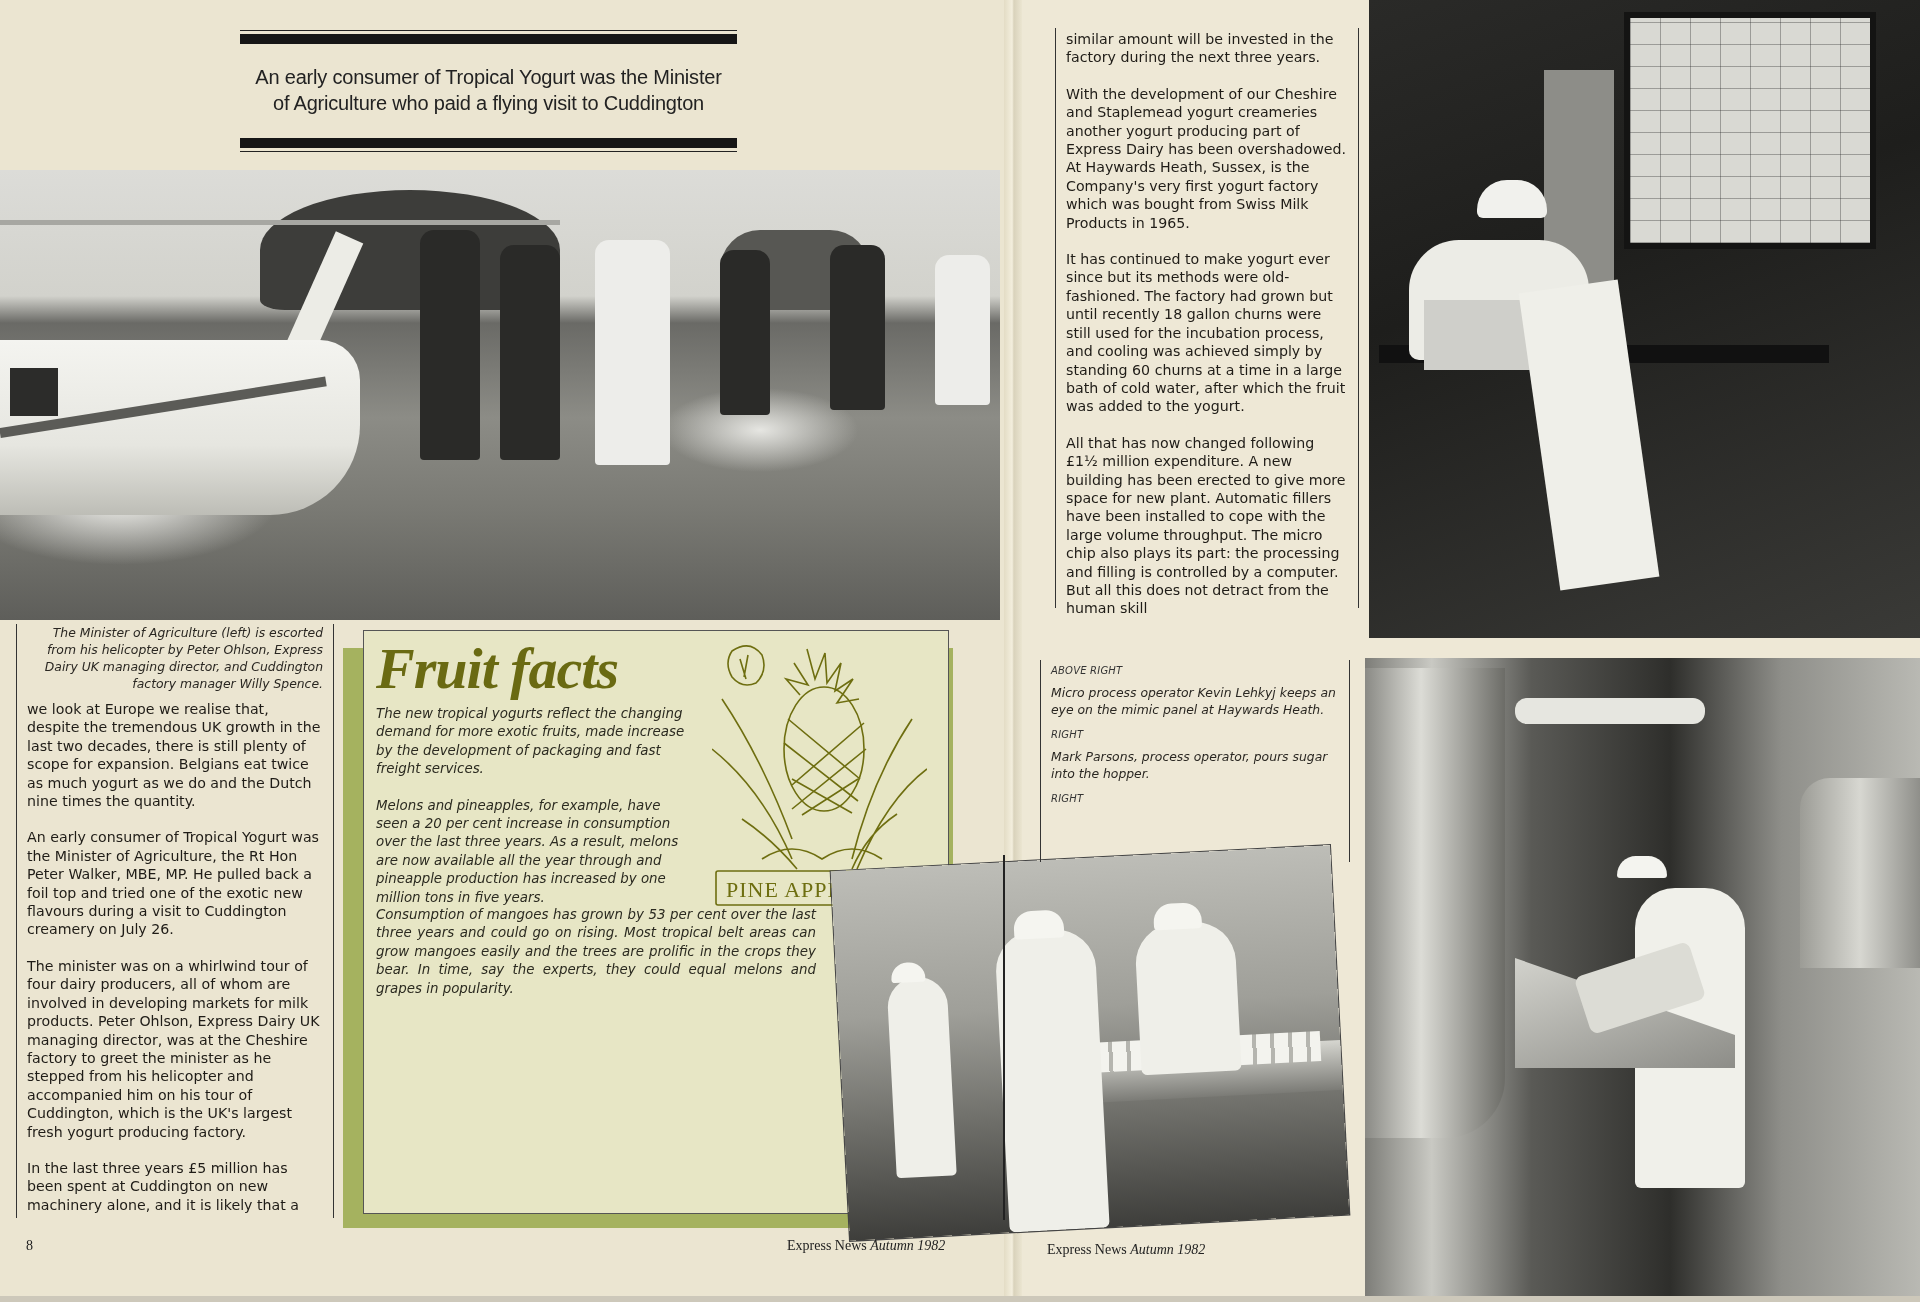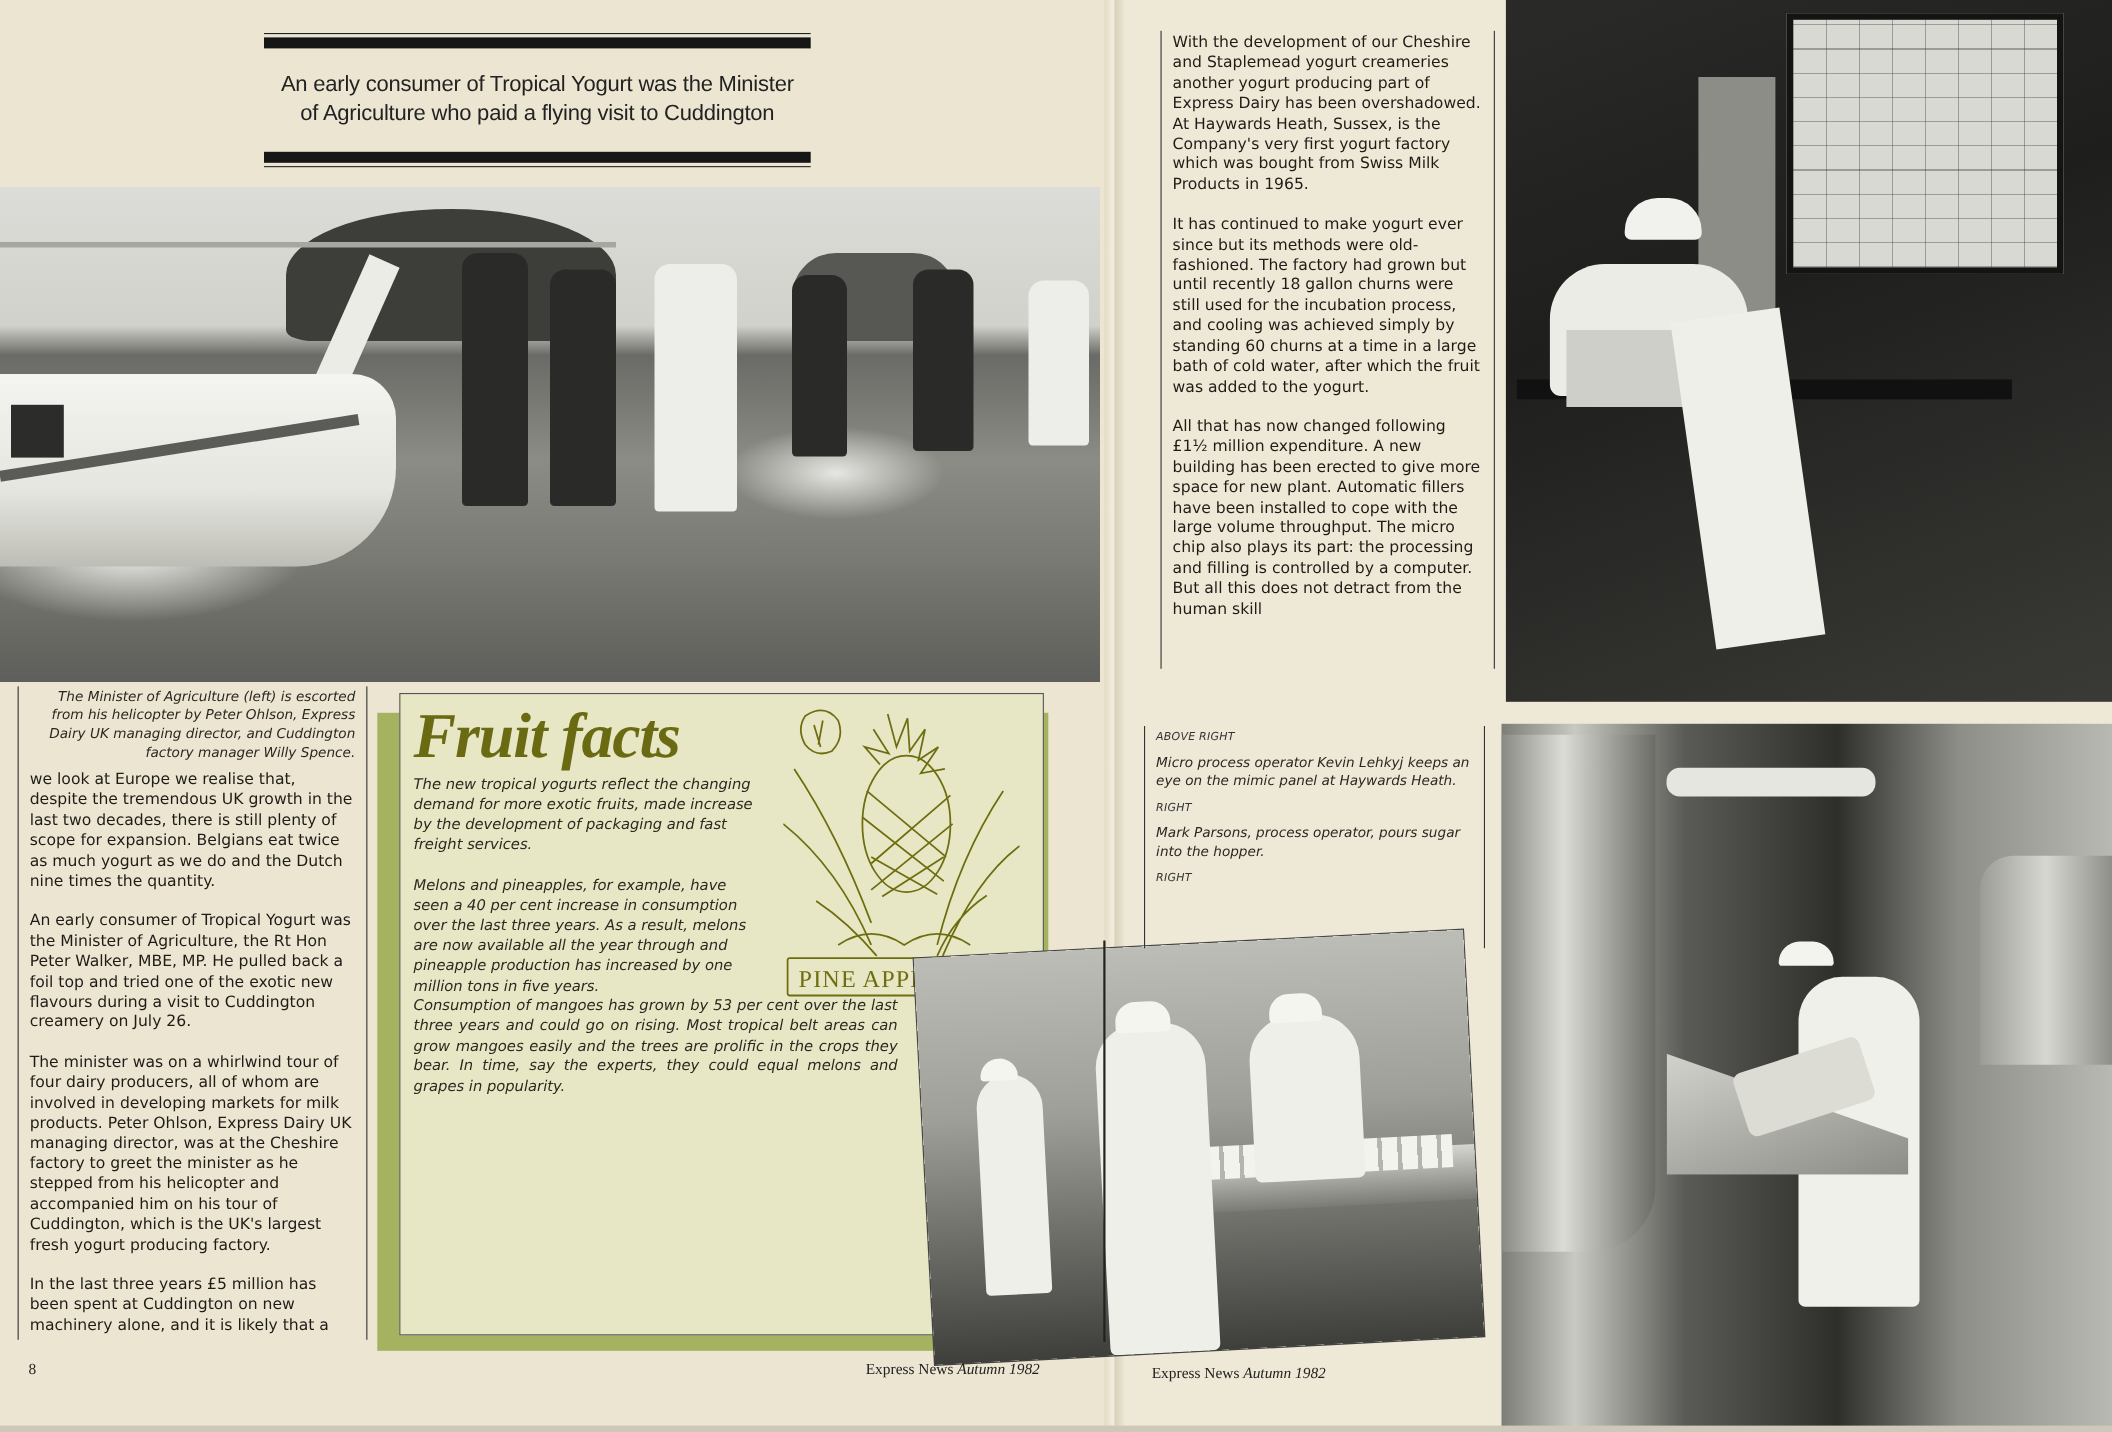--- a/index.html
+++ b/index.html
@@ -147,21 +147,21 @@
   <p>An early consumer of Tropical Yogurt was the Minister of Agriculture, the Rt Hon Peter Walker, MBE, MP. He pulled back a foil top and tried one of the exotic new flavours during a visit to Cuddington creamery on July 26.</p>
   <p>The minister was on a whirlwind tour of four dairy producers, all of whom are involved in developing markets for milk products. Peter Ohlson, Express Dairy UK managing director, was at the Cheshire factory to greet the minister as he stepped from his helicopter and accompanied him on his tour of Cuddington, which is the UK's largest fresh yogurt producing factory.</p>
   <p>In the last three years £5 million has been spent at Cuddington on new machinery alone, and it is likely that a</p>
 </div>
 
 <div class="ff-shadow"></div>
 <div class="ff-box">
   <div class="ff-title">Fruit facts</div>
   <div class="ff-body">
     <p>The new tropical yogurts reflect the changing demand for more exotic fruits, made increase by the development of packaging and fast freight services.</p>
-    <p>Melons and pineapples, for example, have seen a 40 per cent increase in consumption over the last three years. As a result, melons are now available all the year through and pineapple production has increased by one million tons in five years.</p>
+    <p>Melons and pineapples, for example, have seen a 20 per cent increase in consumption over the last three years. As a result, melons are now available all the year through and pineapple production has increased by one million tons in five years.</p>
   </div>
   <div class="ff-body-wide">
     <p>Consumption of mangoes has grown by 53 per cent over the last three years and could go on rising. Most tropical belt areas can grow mangoes easily and the trees are prolific in the crops they bear. In time, say the experts,  they could equal melons and grapes in popularity.</p>
   </div>
   <svg class="pineapple" viewBox="0 0 215 272">
     <g fill="none" stroke="#6e6e10" stroke-width="1.6">
       <path d="M20 12 q18 -12 30 4 q6 16 -6 28 q-14 6 -24 -6 q-8 -14 0 -26z"></path>
       <path d="M28 20 l6 20 M36 16 l-4 22"></path>
       <path d="M95 10 l8 30 l10 -26 l2 30 l14 -20 l-6 28 l18 -12 l-16 24 l22 -4"></path>
       <path d="M82 24 l14 22 l-22 -6 l14 16"></path>
@@ -182,20 +182,21 @@
   <div class="packer" style="left:50px;top:110px;width:60px;height:200px;"></div>
   <div class="pack-hat" style="left:55px;top:95px;width:34px;height:20px;"></div>
   <div class="packer" style="left:160px;top:70px;width:100px;height:300px;"></div>
   <div class="pack-hat" style="left:180px;top:50px;width:50px;height:28px;"></div>
   <div class="packer" style="left:300px;top:70px;width:100px;height:150px;"></div>
   <div class="pack-hat" style="left:320px;top:50px;width:48px;height:26px;"></div>
 </div>
 <div class="photo-gutter"></div>
 
 <div class="ruled-col right-col body-col">
+  <p>similar amount will be invested in the factory during the next three years.</p>
   <p>With the development of our Cheshire and Staplemead yogurt creameries another yogurt producing part of Express Dairy has been overshadowed. At Haywards Heath, Sussex, is the Company's very first yogurt factory which was bought from Swiss Milk Products in 1965.</p>
   <p>It has continued to make yogurt ever since but its methods were old-fashioned. The factory had grown but until recently 18 gallon churns were still used for the incubation process, and cooling was achieved simply by standing 60 churns at a time in a large bath of cold water, after which the fruit was added to the yogurt.</p>
   <p>All that has now changed following £1½ million expenditure. A new building has been erected to give more space for new plant. Automatic fillers have been installed to cope with the large volume throughput. The micro chip also plays its part: the processing and filling is controlled by a computer. But all this does not detract from the human skill</p>
 </div>
 
 <div class="right-captions caption-italic">
   <div class="cap-label">ABOVE RIGHT</div>
   <div class="cap-text">Micro process operator Kevin Lehkyj keeps an eye on the mimic panel at Haywards Heath.</div>
   <div class="cap-label">RIGHT</div>
   <div class="cap-text">Mark Parsons, process operator, pours sugar into the hopper.</div>

